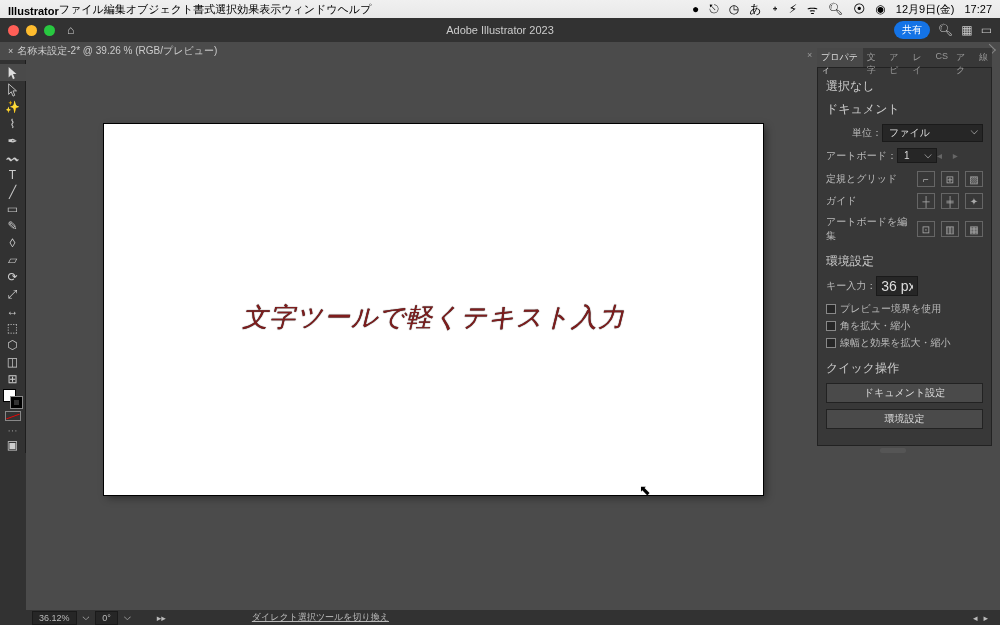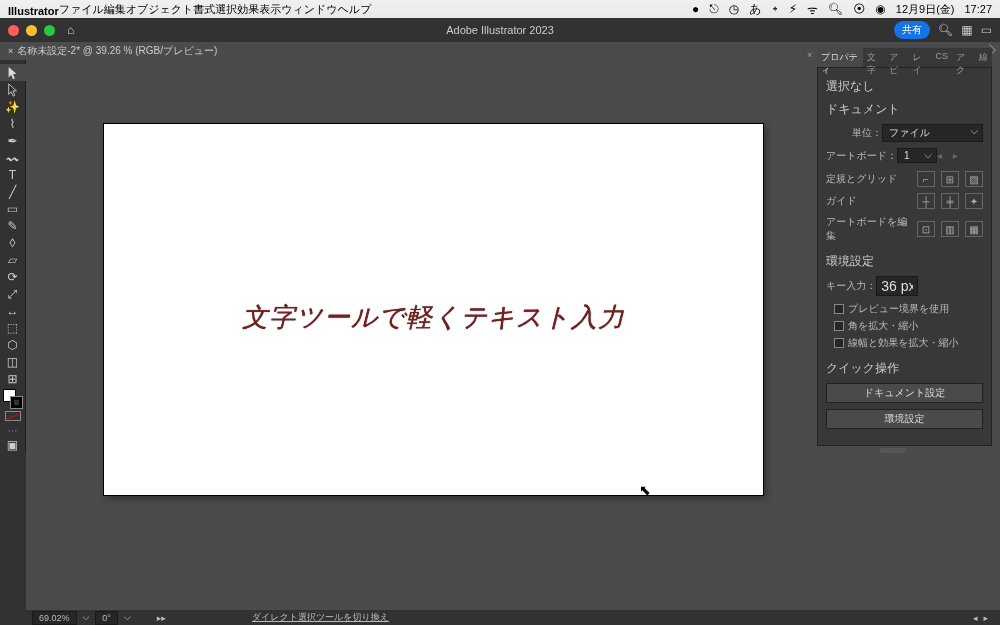--- a/index.html
+++ b/index.html
@@ -77,21 +77,21 @@
 .row { display:flex; align-items:center; gap:0; margin-bottom:6px; }
 .row .lbl { color:#bbb; font-size:10px; }
 .dd { background:#262626; border:1px solid #1a1a1a; color:#ddd; font-size:10px; padding:1px 16px 1px 6px; position:relative; flex:1; }
 .dd::after { content:"⌵"; position:absolute; right:4px; top:0; font-size:10px; color:#bbb;}
 .dd.narrow { flex:none; width:40px;}
 .btnrow { display:flex; justify-content:flex-end; margin-bottom:4px;}
 .pbtn { background:#4a4a4a; border:1px solid #222; color:#ddd; font-size:10px; padding:2px 8px; flex:1; text-align:center;}
 .pbtn.full { width:100%; }
 .icogrp { display:flex; gap:6px; margin-left:auto;}
 .ibox { width:18px; height:16px; border:1px solid #666; display:flex; align-items:center; justify-content:center; color:#aaa; font-size:10px;}
-.chk-row { display:flex; align-items:center; gap:4px; font-size:10px; color:#bbb; margin:3px 8px;text-align:center;}
+.chk-row { display:flex; align-items:center; gap:4px; font-size:10px; color:#bbb; margin:3px 0;text-align:center;}
 .chk { width:10px; height:10px; border:1px solid #888; background:#262626;}
 .txtin { background:#262626; border:1px solid #1a1a1a; color:#ddd; font-size:14px; padding:1px 4px; width:42px;}
 .nav-sm { color:#666; font-size:10px; letter-spacing:4px;}
 .grab { position:absolute; right:86px; bottom:-7px; width:26px; height:5px; background:#555; border-radius:2px;}
 
 
 </style>
 </head>
 <body>
 
@@ -264,21 +264,21 @@
         <span class="pbtn full">ドキュメント設定</span>
       </div>
     <div class="row">
         <span class="pbtn full">環境設定</span>
       </div>
     <div class="grab"></div>
   </div>
 </div>
 
 <div class="status">
-  <span class="sel">69.02%</span>
+  <span class="sel">36.12%</span>
   <span>⌵</span>
   <span class="sel">0°</span>
   <span>⌵</span>
   <span style="margin-left:20px">▸▸</span>
   <span class="hint">ダイレクト選択ツールを切り換え</span>
   <div class="navarrows">
       <span>◂</span>
       <span>▸</span>
     </div>
 </div>

